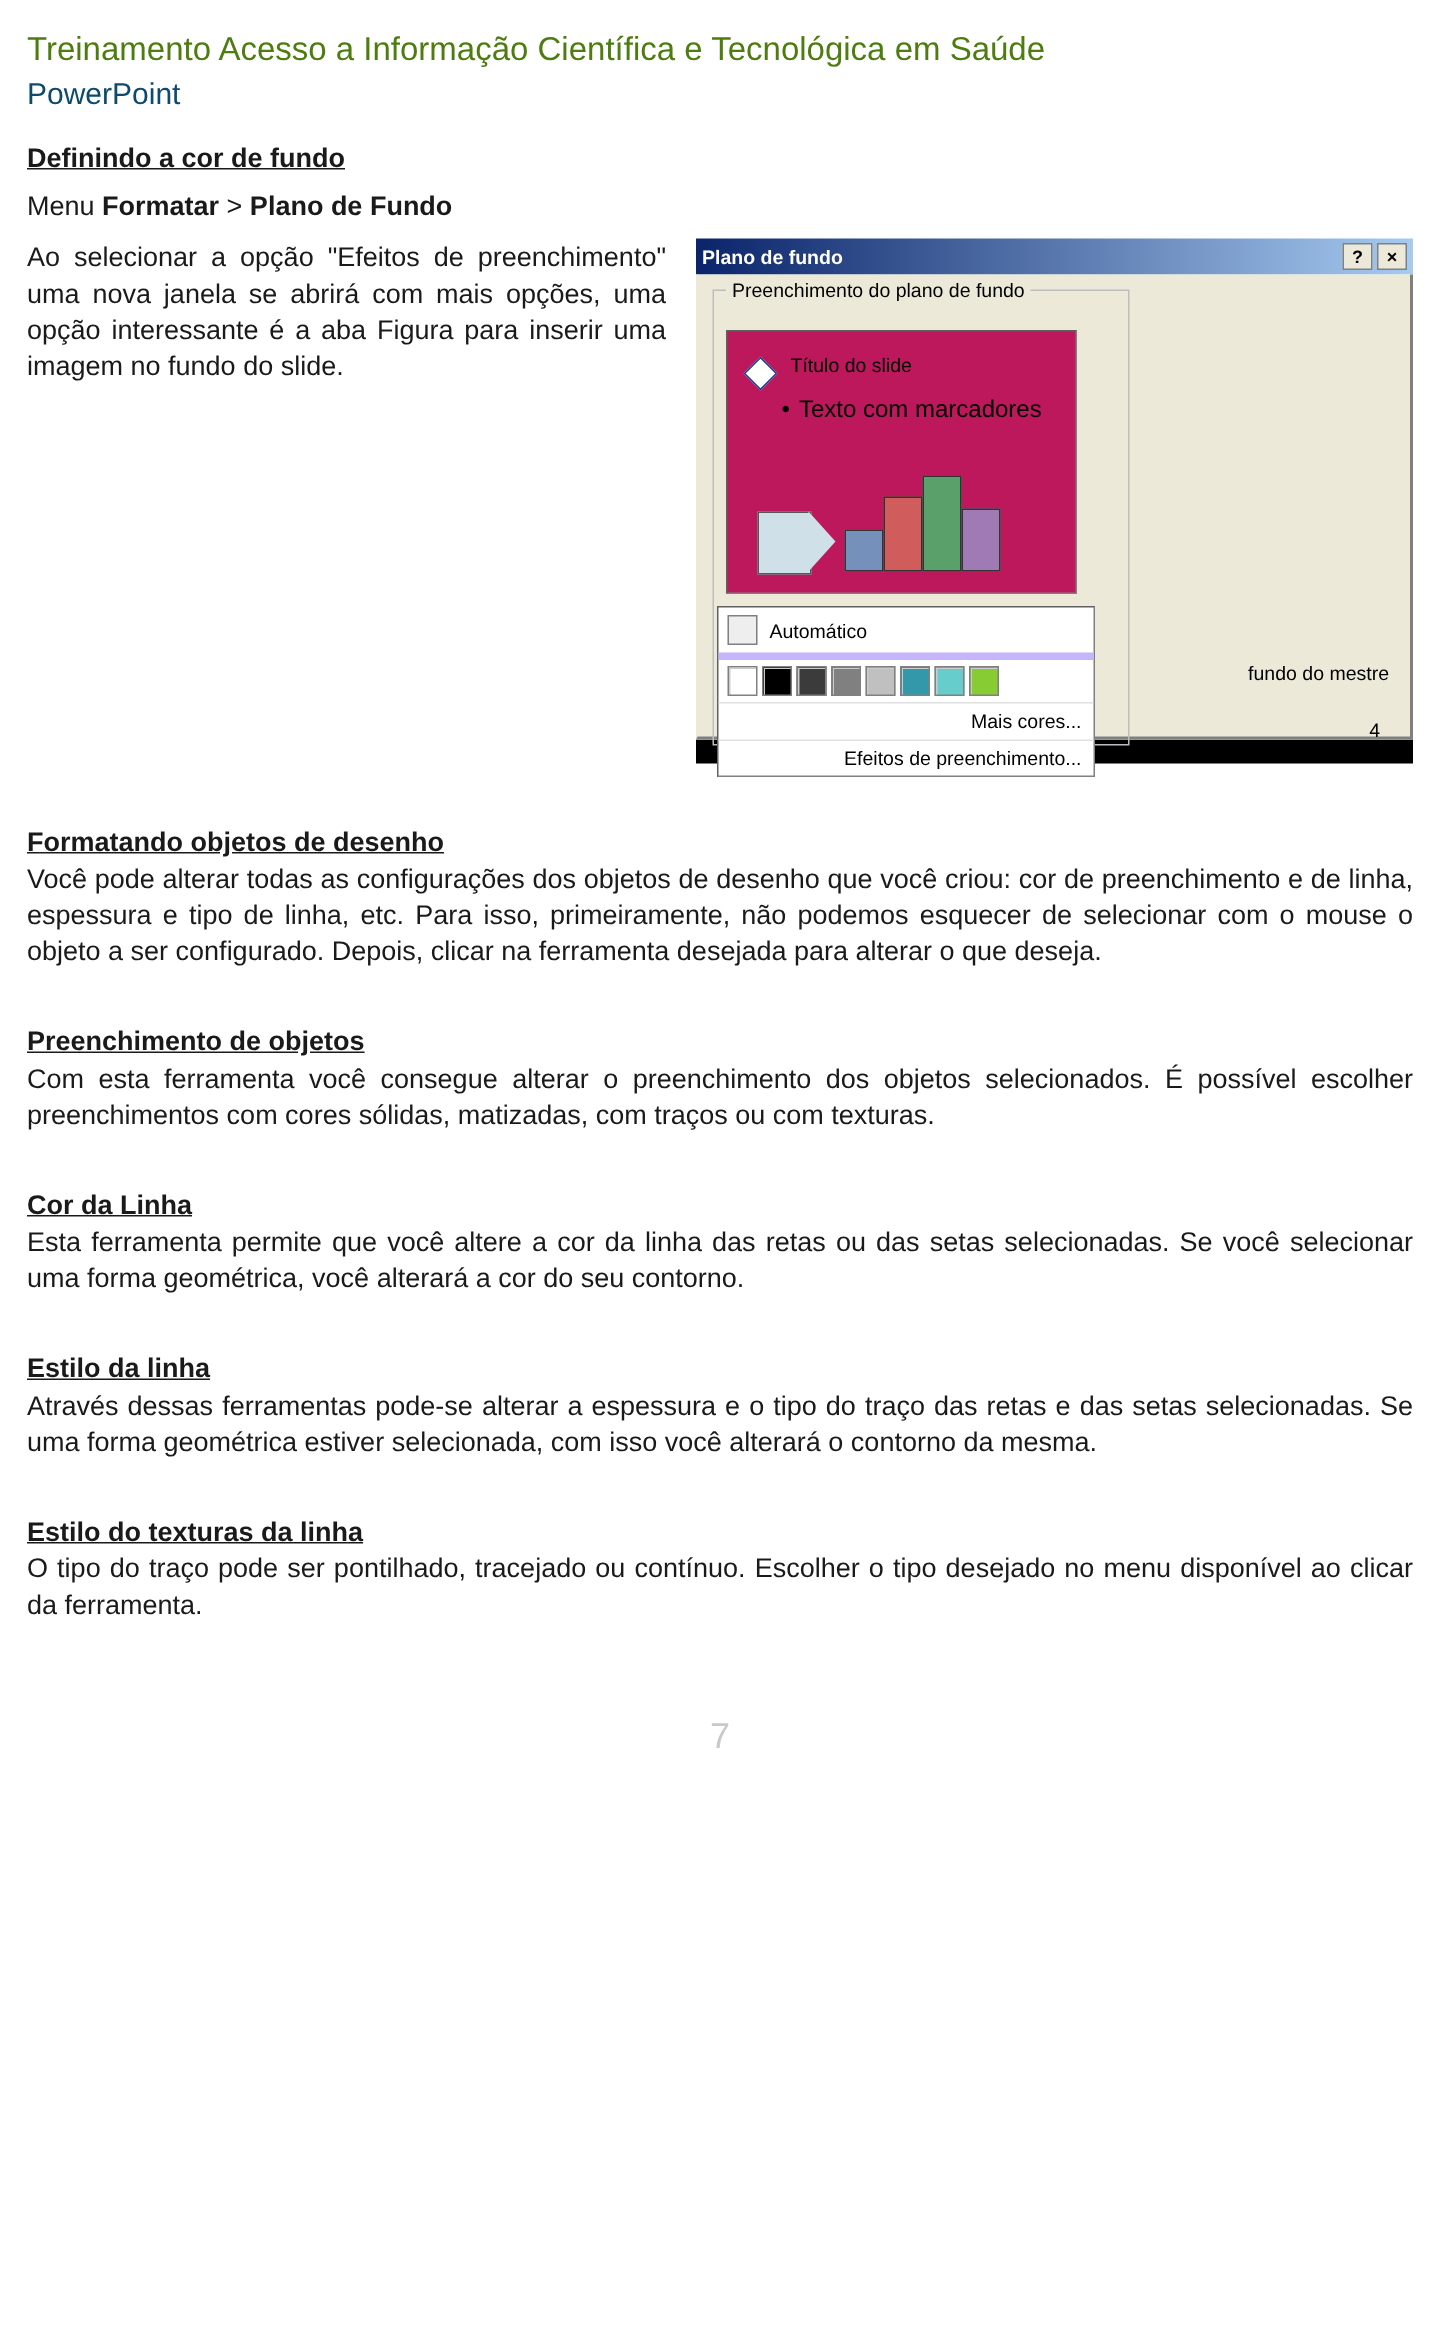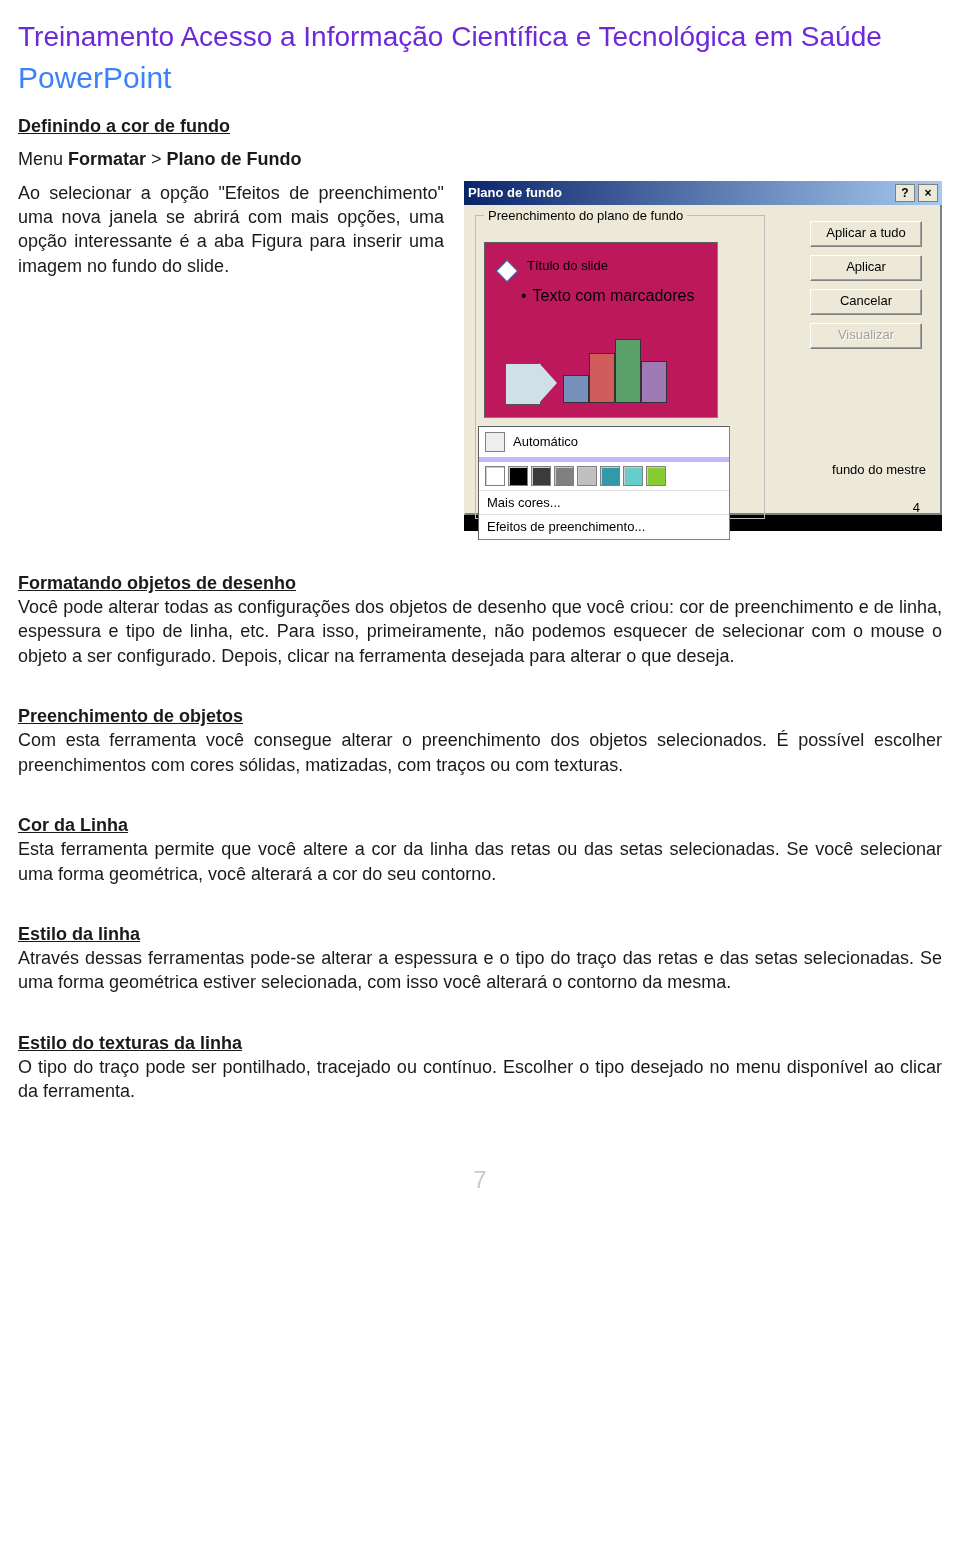--- a/index.html
+++ b/index.html
@@ -4,22 +4,22 @@
 <style>
   body {
     font-family: Verdana, Tahoma, Arial, sans-serif;
     font-size: 18px;
     color: #1a1a1a;
     margin: 0;
     padding: 18px 18px 10px 18px;
     width: 924px;
     line-height: 1.35;
   }
-  .header1 { color: #6d28d9; font-size: 28px; }
-  .header2 { color: #3b82f6; font-size: 30px; margin-top: 2px; }
+  .header1 { color: #4d7c0f; font-size: 22px; }
+  .header2 { color: #0c4a6e; font-size: 20px; margin-top: 2px; }
   .section-title { text-decoration: underline; font-weight: bold; margin-top: 16px; }
   .breadcrumb { margin-top: 8px; }
   .two-col {
     display: flex;
     gap: 20px;
     margin-top: 10px;
   }
   .two-col .left-text { flex: 0 0 426px; text-align: justify; }
   .two-col .right-img { flex: 0 0 478px; }
   .justify { text-align: justify; }
@@ -49,22 +49,23 @@
   .dlg-body {
     background: #ece9d8;
     padding: 10px 10px 8px 10px;
     border-left: 1px solid #ece9d8;
     border-right: 2px solid #808080;
     border-bottom: 2px solid #808080;
     position: relative;
   }
   .fieldset {
     border: 1px solid #bdbdbd;
-    padding: 10px 20px 18px 8px;
-    position: relative;
+    padding: 10px 8px 18px 8px;
+    position: relative;
+    text-align: right;
   }
   .fieldset .legend {
     position: absolute; top: -9px; left: 8px;
     background: #ece9d8; padding: 0 4px;
     font-size: 13px;
   }
   .btncol {
     position: absolute;
     right: 18px;
     top: 16px;
@@ -215,26 +216,20 @@
               <div class="swatch" style="background:#c0c0c0"></div>
               <div class="swatch" style="background:#3399aa"></div>
               <div class="swatch" style="background:#66cccc"></div>
               <div class="swatch" style="background:#88cc33"></div>
             </div>
             <div class="menu-item">Mais cores...</div>
             <div class="menu-item">Efeitos de preenchimento...</div>
           </div>
         </div>
 
-        <div class="btncol">
-          <div class="xbtn">Aplicar a tudo</div>
-          <div class="xbtn">Aplicar</div>
-          <div class="xbtn">Cancelar</div>
-          <div class="xbtn disabled">Visualizar</div>
-        </div>
 
         <div class="master-label">fundo do mestre</div>
         <div class="page-num-area">4</div>
       </div>
     </div>
     <div class="underblack"></div>
   </div>
 </div>
 
 <div class="bodytext" style="margin-top:40px;">

